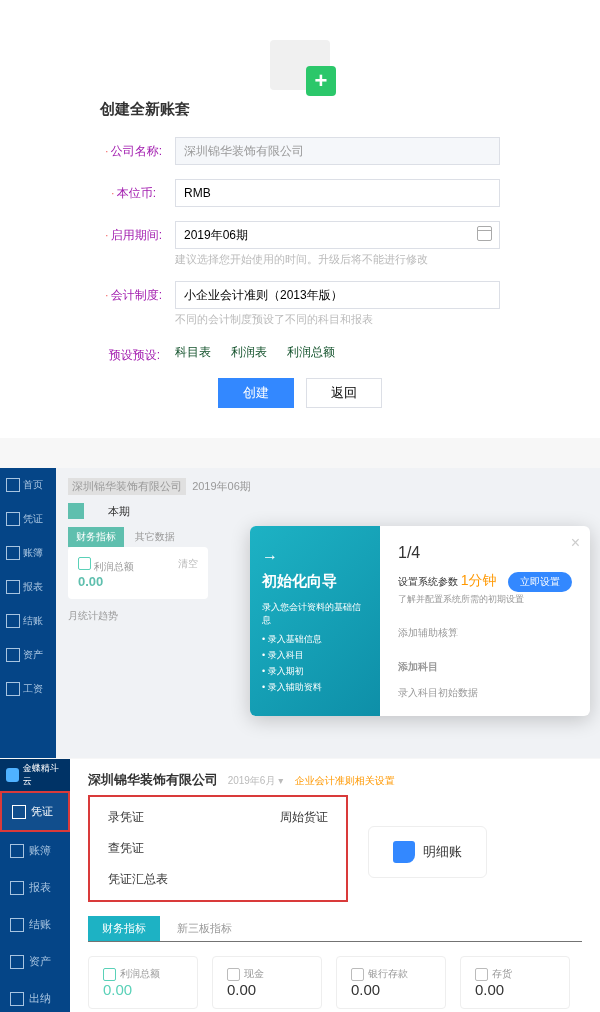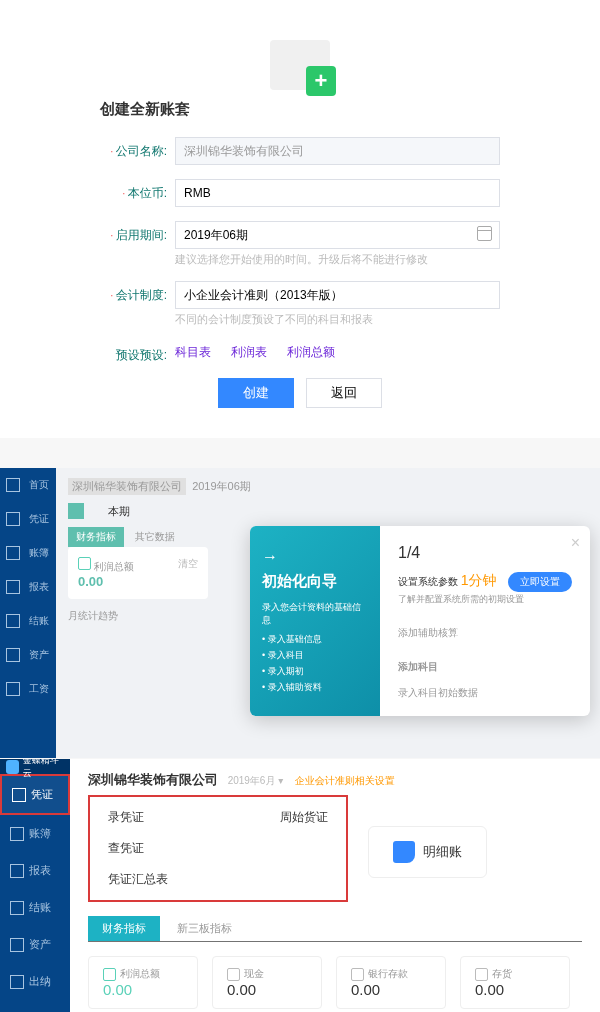--- a/index.html
+++ b/index.html
@@ -5,41 +5,41 @@
     * { margin: 0; padding: 0; box-sizing: border-box; }
     body { font-family: "Microsoft YaHei", Arial, sans-serif; background: #f7f7f7; width: 600px; font-size: 13px; color: #333; }
     
     
     .form-section { background: #fff; padding: 40px 100px 30px; }
     .icon-box { display: flex; justify-content: center; margin-bottom: 10px; }
     .icon-card { width: 60px; height: 50px; background: #f0f0f0; border-radius: 4px; position: relative; display: flex; align-items: center; justify-content: center; }
     .plus-badge { width: 30px; height: 30px; background: #2bc76a; border-radius: 4px; display: flex; align-items: center; justify-content: center; color: #fff; font-size: 22px; font-weight: bold; position: absolute; bottom: -6px; right: -6px; }
     .form-title { font-size: 15px; font-weight: bold; margin-bottom: 18px; }
     .form-row { display: flex; align-items: flex-start; margin-bottom: 14px; }
-    .form-label { width: 75px; text-align: right; font-size: 12px; color: #0f766e; padding-top: 6px; padding-right: 8px; }
+    .form-label { width: 75px; text-align: center; font-size: 12px; color: #a21caf; padding-top: 6px; padding-right: 8px; }
     .form-label::before { content: "·"; color: #f56c6c; margin-right: 2px; }
     .form-control-wrap { flex: 1; }
     .form-input { width: 100%; height: 28px; border: 1px solid #dcdfe6; padding: 0 8px; font-size: 12px; }
     .form-input.gray { background: #f5f7fa; color: #999; }
     .form-input-date { position: relative; }
     .date-icon { position: absolute; right: 8px; top: 5px; width: 15px; height: 15px; border: 1px solid #aaa; border-radius: 2px; }
     .date-icon::before { content: ""; position: absolute; top: 3px; left: -1px; right: -1px; height: 1px; background: #aaa; }
     .hint { font-size: 11px; color: #bbb; margin-top: 3px; }
     .link-row { display: flex; align-items: center; }
     .link-row .form-label::before { content: ""; }
     .link-group { display: flex; gap: 20px; }
-    .link-blue { color: #6d28d9; font-size: 12px; }
+    .link-blue { color: #14532d; font-size: 12px; }
     .btn-row { display: flex; justify-content: center; gap: 12px; margin-top: 10px; }
     .btn { padding: 5px 24px; font-size: 13px; border: 1px solid #dcdfe6; background: #fff; cursor: pointer; }
     .btn-primary { background: #3388ff; color: #fff; border-color: #3388ff; }
     
     
     .dashboard-section { margin-top: 30px; position: relative; height: 290px; overflow: hidden; }
     .sidebar { position: absolute; left: 0; top: 0; bottom: 0; width: 56px; background: #054587; }
-    .sidebar-item { color: #a8c4e0; font-size: 10px; padding: 10px 6px; display: flex; align-items: center; gap: 9px; }
+    .sidebar-item { color: #a8c4e0; font-size: 10px; padding: 10px 6px; display: flex; align-items: center; gap: 3px; }
     .side-icon { width: 14px; height: 14px; border: 1px solid currentColor; display: inline-block; }
     .main-area { margin-left: 56px; background: #f0f2f5; height: 100%; padding: 8px 12px; position: relative; }
     .header-bar { font-size: 11px; color: #999; padding: 2px 0 8px; }
     .header-company { display: inline-block; background: #e0e0e0; padding: 1px 4px; }
     .stat-card { background: #fff; border-radius: 4px; padding: 10px; width: 140px; margin-bottom: 10px; }
     .stat-card-label { font-size: 10px; color: #999; }
     .stat-value { font-size: 13px; color: #5fbfae; font-weight: bold; }
     .stat-trash { float: right; color: #bbb; font-size: 10px; }
     .small-tabs { font-size: 10px; color: #999; }
     .small-tabs .tab { display: inline-block; padding: 3px 8px; }
@@ -58,21 +58,21 @@
     .wizard-step { font-size: 16px; margin-bottom: 10px; }
     .wizard-field-label { font-size: 10px; margin-bottom: 3px; }
     .wizard-badge { color: #ff9800; font-size: 14px; }
     .wizard-desc { font-size: 9px; color: #999; margin-bottom: 4px; }
     .wizard-btn { float: right; background: #3388ff; color: #fff; border: none; padding: 3px 12px; font-size: 10px; border-radius: 10px; }
     .wizard-sub { font-size: 10px; color: #999; margin-top: 20px; }
     
     
     .voucher-section { margin-top: 1px; position: relative; overflow: hidden; }
     .sidebar2 { position: absolute; left: 0; top: 0; bottom: 0; width: 70px; background: #054587; }
-    .sidebar2-top { background: #003366; height: 15px; display: flex; align-items: center; padding: 0 6px; color: #fff; font-size: 11px; }
+    .sidebar2-top { background: #003366; height: 32px; display: flex; align-items: center; padding: 0 6px; color: #fff; font-size: 11px; }
     .star-icon { width: 14px; height: 14px; background: #4fb2ff; border-radius: 3px; margin-right: 4px; display: inline-block; }
     .sidebar2-item { color: #a8c4e0; font-size: 11px; padding: 11px 10px; display: flex; align-items: center; gap: 5px; }
     .sidebar2-item.active { border: 2px solid #d93a3a; color: #fff; background: rgba(255,255,255,0.05); }
     .side-icon2 { width: 14px; height: 14px; border: 1.5px solid currentColor; display: inline-block; flex-shrink: 0; }
     .main2 { margin-left: 70px; background: #fff; min-height: 240px; padding: 12px 18px; }
     .company-bar { font-size: 13px; font-weight: bold; margin-bottom: 6px; }
     .company-bar .sub { font-size: 10px; color: #bbb; font-weight: normal; margin-left: 6px; }
     .company-bar .link-orange { font-size: 10px; color: #ff9800; font-weight: normal; margin-left: 8px;}
     
     .flyout-menu { border: 2px solid #d93a3a; padding: 12px 18px; width: 260px; display: flex; flex-direction: column; gap: 14px; font-size: 12px; margin-bottom: 14px; }

